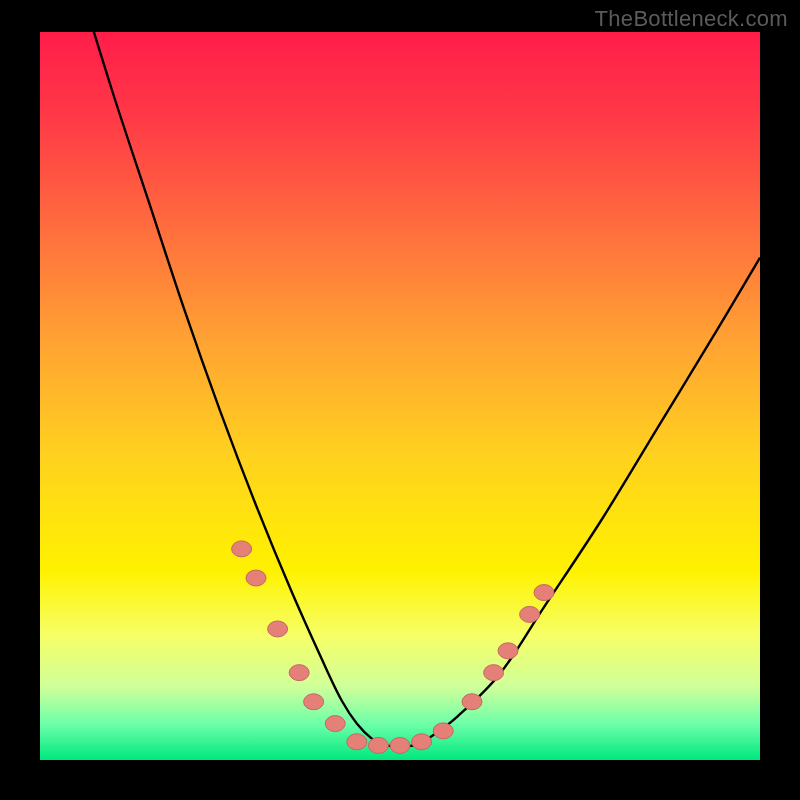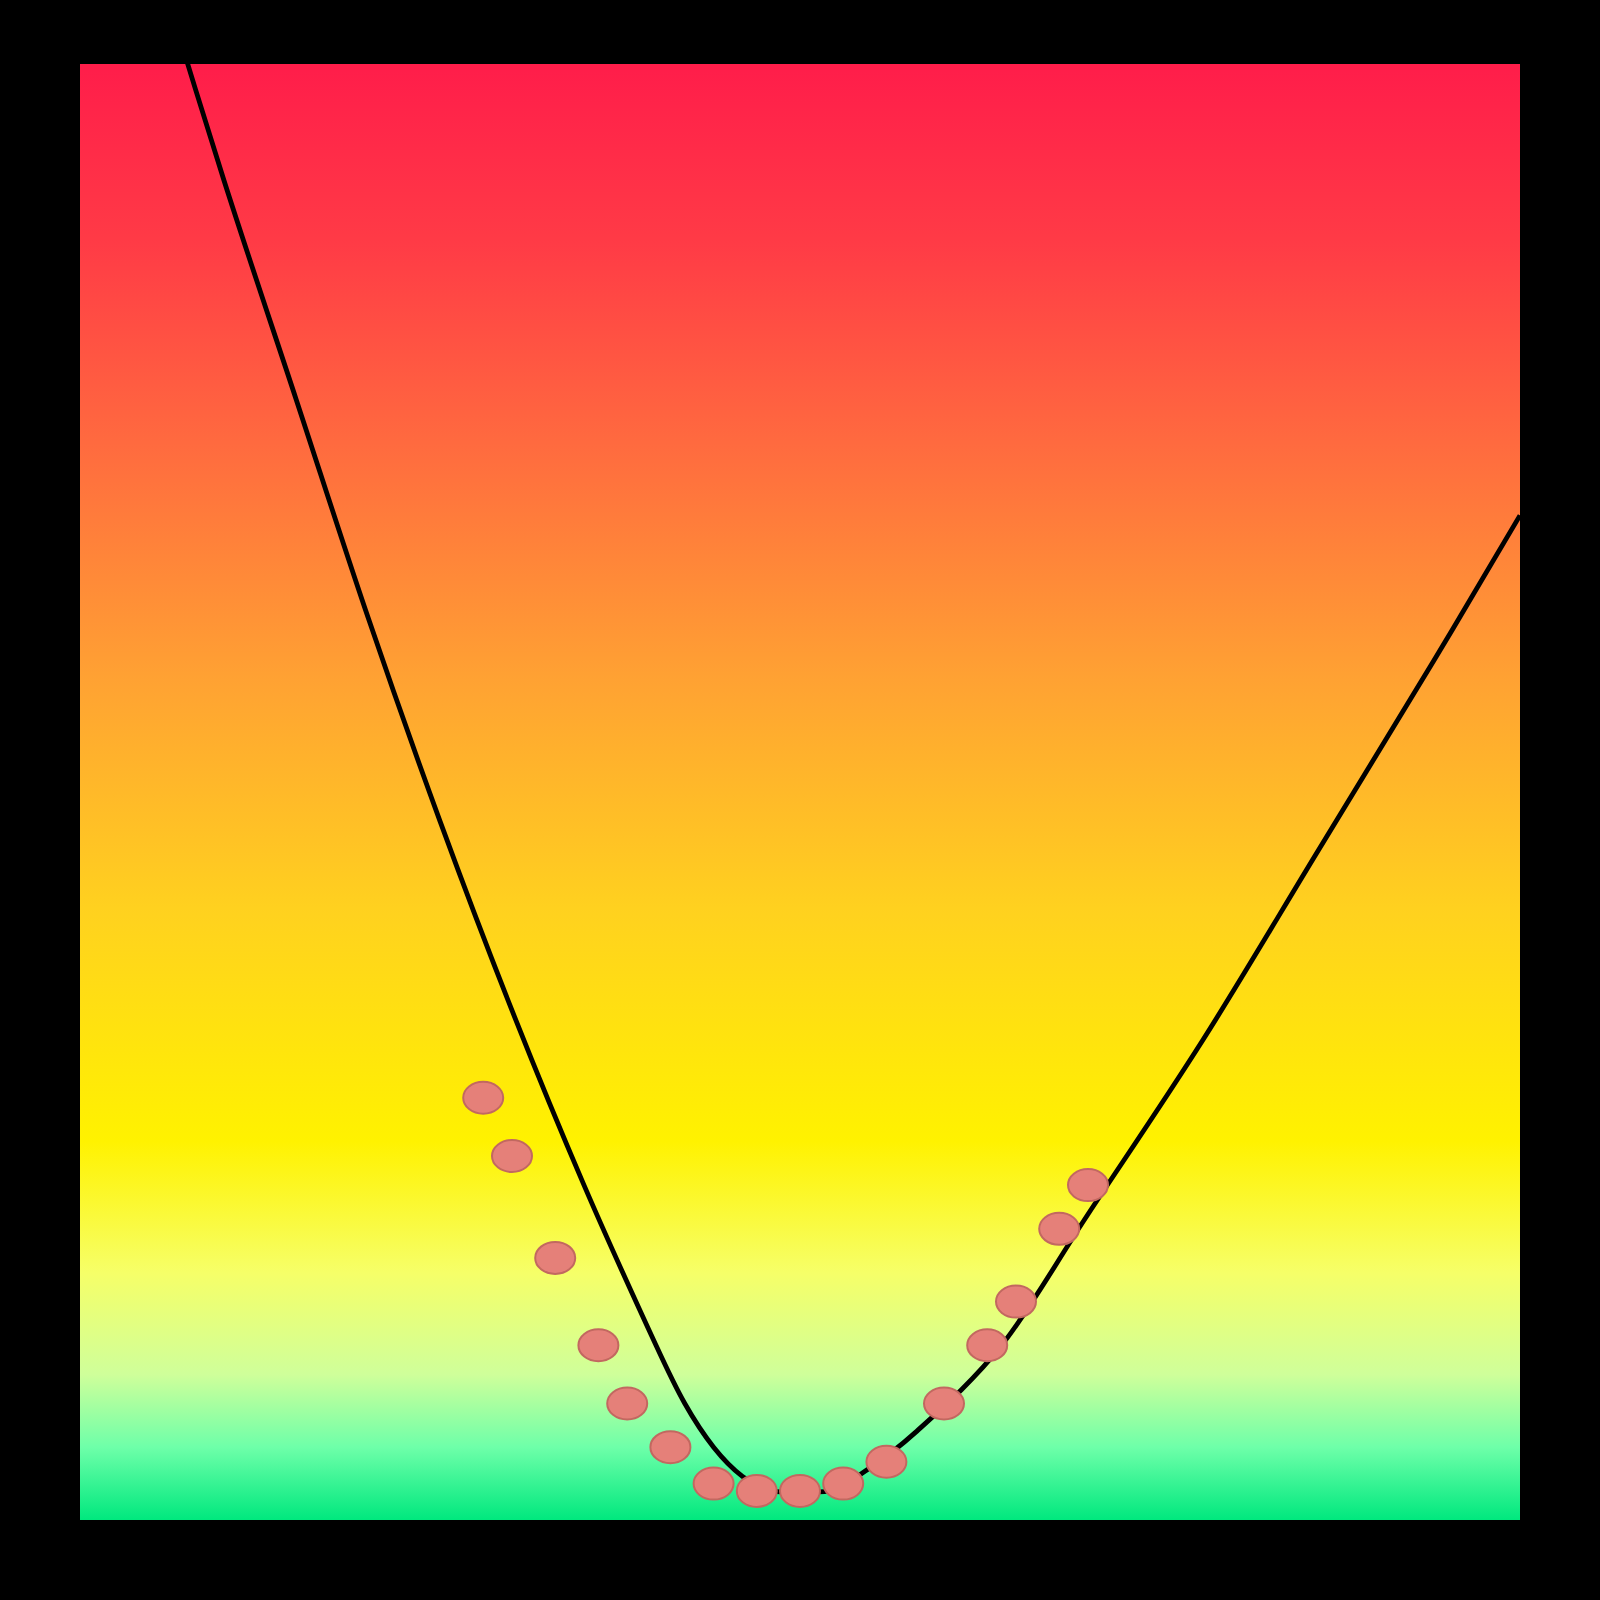--- a/index.html
+++ b/index.html
@@ -64,20 +64,21 @@
   .dot {
     fill: #e58079;
     stroke: #c26860;
     stroke-width: 1;
   }
 </style>
 </head>
 <body>
 
 <div class="frame">
+  <div class="watermark">TheBottleneck.com</div>
 
   <div class="plot-area">
     <svg class="curve" viewBox="0 0 720 728" preserveAspectRatio="none">
       <path class="curve-path" d="M 36,-58.24000000000001 C 42,-38.82666666666667 60,20.626666666666686 72,58.24000000000001 C 84,95.85333333333332 96,131.03999999999994 108,167.43999999999994 C 120,203.83999999999995 132,241.45333333333332 144,276.64 C 156,311.82666666666665 168,345.8 180,378.56 C 192,411.32 204,442.86666666666673 216,473.20000000000005 C 228,503.53333333333336 239.99999999999997,532.6533333333333 251.99999999999997,560.56 C 264,588.4666666666666 279.6,622.4399999999999 288,640.64 C 296.4,658.84 297.59999999999997,661.2666666666667 302.4,669.76 C 307.2,678.2533333333333 312,685.5333333333333 316.8,691.6 C 321.6,697.6666666666667 326.4,702.52 331.2,706.16 C 336,709.8 340.79999999999995,712.2266666666667 345.59999999999997,713.44 C 350.4,714.6533333333334 355.2,713.44 360,713.44 C 364.8,713.44 369.6,714.6533333333334 374.40000000000003,713.44 C 379.20000000000005,712.2266666666667 381.6,711.0133333333333 388.8,706.16 C 396,701.3066666666666 405.59999999999997,695.24 417.59999999999997,684.32 C 429.59999999999997,673.4000000000001 446.40000000000003,658.84 460.8,640.64 C 475.2,622.4399999999999 487.19999999999993,600.6 503.99999999999994,575.12 C 520.8,549.64 542.4,518.0933333333334 561.6,487.76 C 580.8000000000001,457.4266666666667 600,424.6666666666667 619.2,393.12 C 638.4000000000001,361.5733333333333 660,326.38666666666666 676.8,298.48 C 693.5999999999999,270.5733333333334 712.8,237.8133333333334 720,225.68000000000006"></path>
       <g>
           <ellipse cx="201.60000000000002" cy="516.88" rx="10" ry="8" class="dot"></ellipse>
           <ellipse cx="216" cy="546" rx="10" ry="8" class="dot"></ellipse>
           <ellipse cx="237.60000000000002" cy="596.96" rx="10" ry="8" class="dot"></ellipse>
           <ellipse cx="259.2" cy="640.64" rx="10" ry="8" class="dot"></ellipse>
           <ellipse cx="273.6" cy="669.76" rx="10" ry="8" class="dot"></ellipse>

